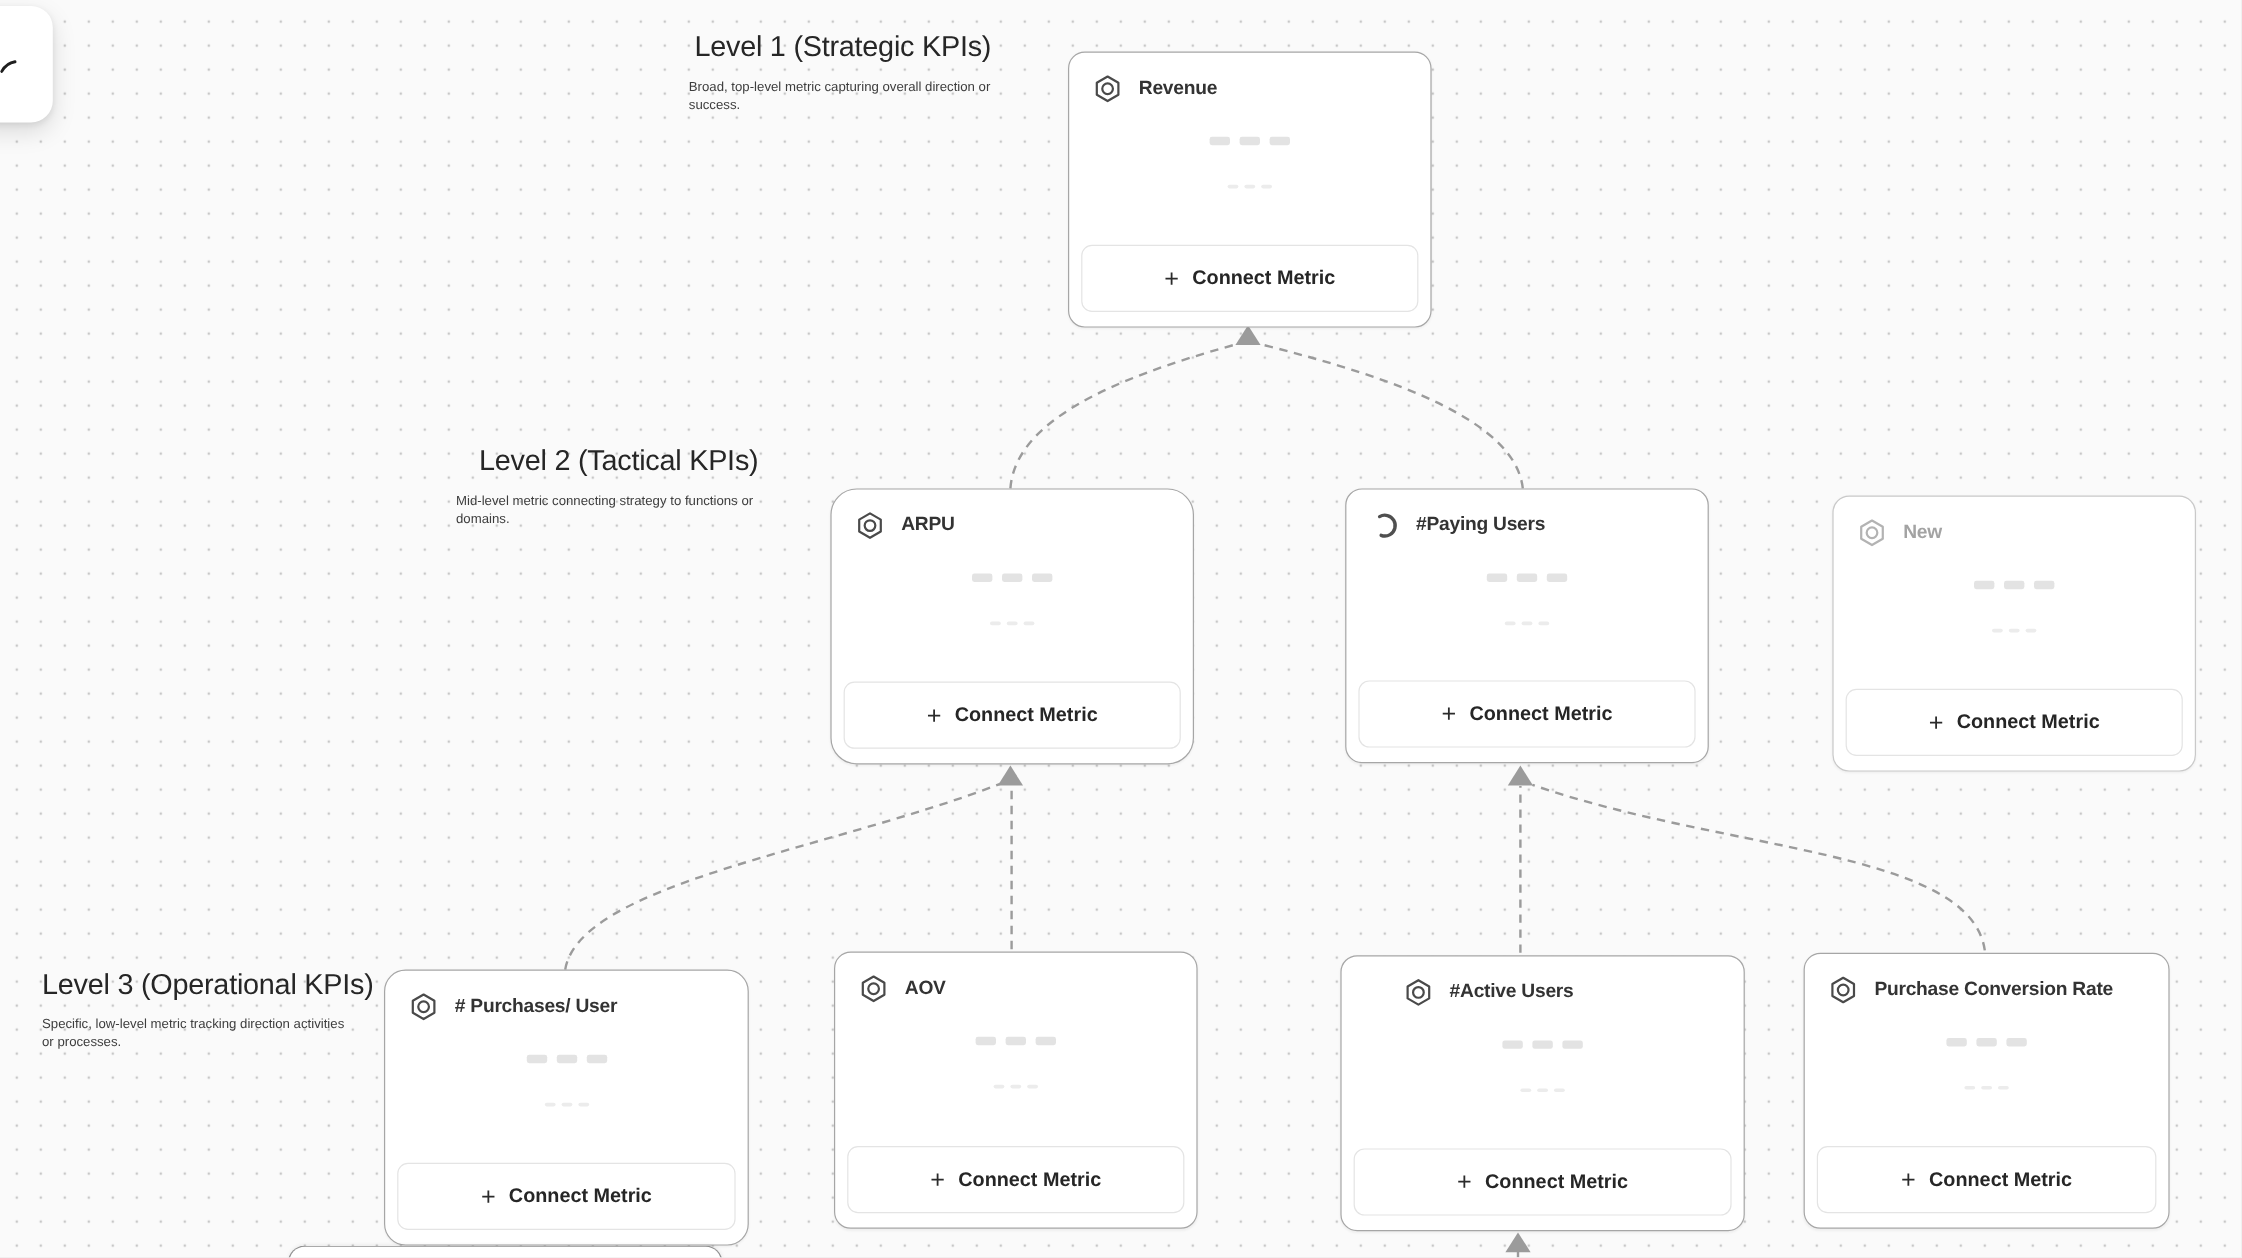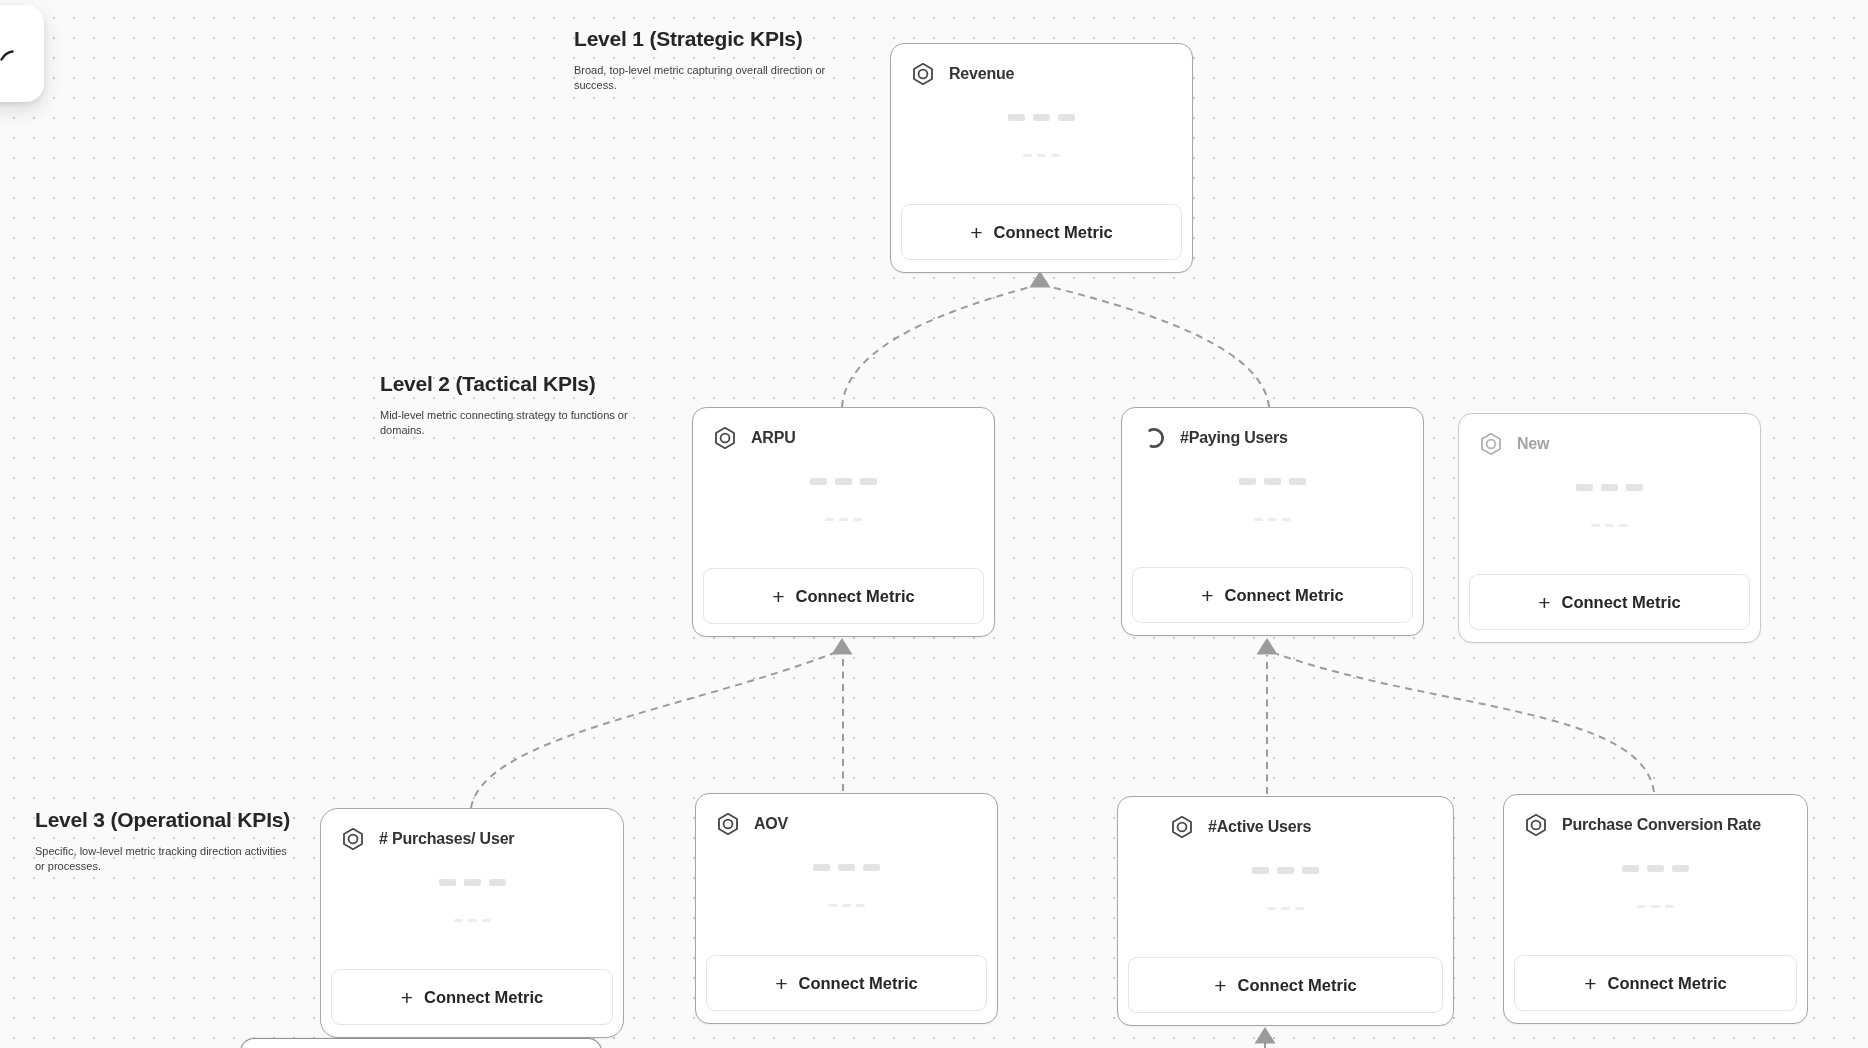--- a/index.html
+++ b/index.html
@@ -6,22 +6,22 @@
   .canvas{
     position:relative;width:1868px;height:1048px;overflow:hidden;
     background-color:#fafafa;
     background-image:radial-gradient(circle,#c7c7c7 1.15px,rgba(0,0,0,0) 1.35px);
     background-size:20px 20px;background-position:4px 8px;
     font-family:"Liberation Sans","DejaVu Sans",sans-serif;
   }
   
   .level-label{position:absolute;}
   .level-label h2{
-    margin:0 0 13px 0;font-size:21px;line-height:1.1;font-weight:700;
-    color:#262626;letter-spacing:-0.2px;
+    margin:0 0 13px 0;font-size:24px;line-height:1.1;font-weight:400;
+    color:#262626;letter-spacing:-0.2px;text-align:right;
   }
   .level-label p{
     margin:0;font-size:11px;line-height:1.32;color:#3d3d3d;width:252px;
   }
   
   .card{
     position:absolute;background:#ffffff;border:1px solid #a6a6a6;
     border-radius:14px;box-shadow:0 1px 2px rgba(0,0,0,0.05);
   }
   .card.muted{border-color:#c9c9c9;}
@@ -119,21 +119,21 @@
           <i></i>
           <i></i>
         </div>
     </div>
     <button class="connect-btn">
       <span class="plus">+</span>
       <span>Connect Metric</span>
     </button>
   </div>
 
-  <div class="card" style="left:692px;top:407px;width:301px;height:228px;">
+  <div class="card" style="left:692px;top:407px;width:301px;height:228px;border-radius:22px;">
     <div class="card-head">
       <svg class="micon" viewBox="0 0 24 24">
         <path d="M12 2.6 L20.3 7.4 V16.6 L12 21.4 L3.7 16.6 V7.4 Z" fill="none" stroke="#4a4a4a" stroke-width="1.7" stroke-linejoin="round"></path>
         <circle cx="12" cy="12" r="4.1" fill="none" stroke="#4a4a4a" stroke-width="1.7"></circle>
       </svg>
       <span class="card-title">ARPU</span>
     </div>
     <div class="skeleton">
       <div class="sk-row1">
           <i></i>
@@ -170,21 +170,21 @@
           <i></i>
           <i></i>
         </div>
     </div>
     <button class="connect-btn">
       <span class="plus">+</span>
       <span>Connect Metric</span>
     </button>
   </div>
 
-  <div class="card muted" style="left:1458px;top:413px;width:301px;height:228px;">
+  <div class="card muted" style="left:1527px;top:413px;width:301px;height:228px;">
     <div class="card-head">
       <svg class="micon" viewBox="0 0 24 24">
         <path d="M12 2.6 L20.3 7.4 V16.6 L12 21.4 L3.7 16.6 V7.4 Z" fill="none" stroke="#b3b3b3" stroke-width="1.7" stroke-linejoin="round"></path>
         <circle cx="12" cy="12" r="4.1" fill="none" stroke="#b3b3b3" stroke-width="1.7"></circle>
       </svg>
       <span class="card-title">New</span>
     </div>
     <div class="skeleton">
       <div class="sk-row1">
           <i></i>

